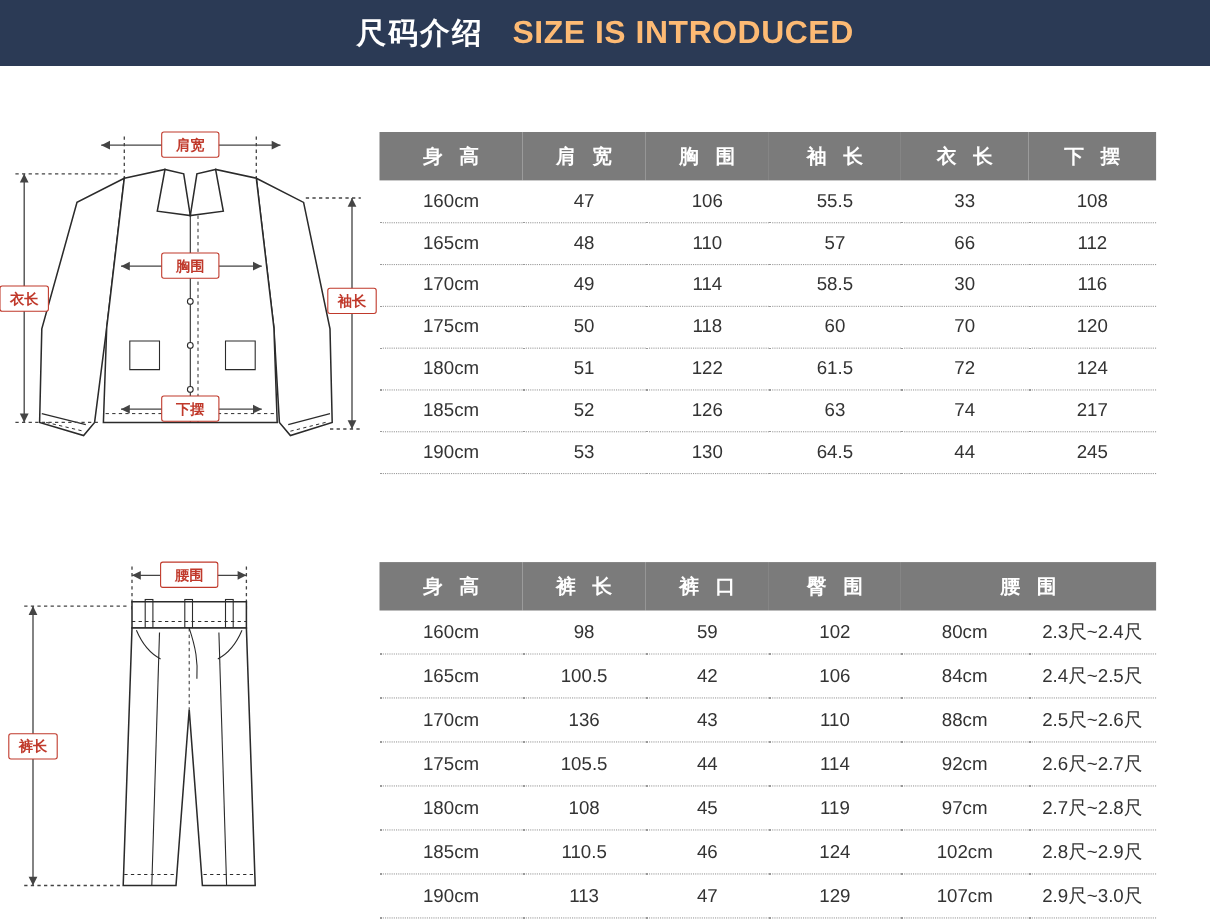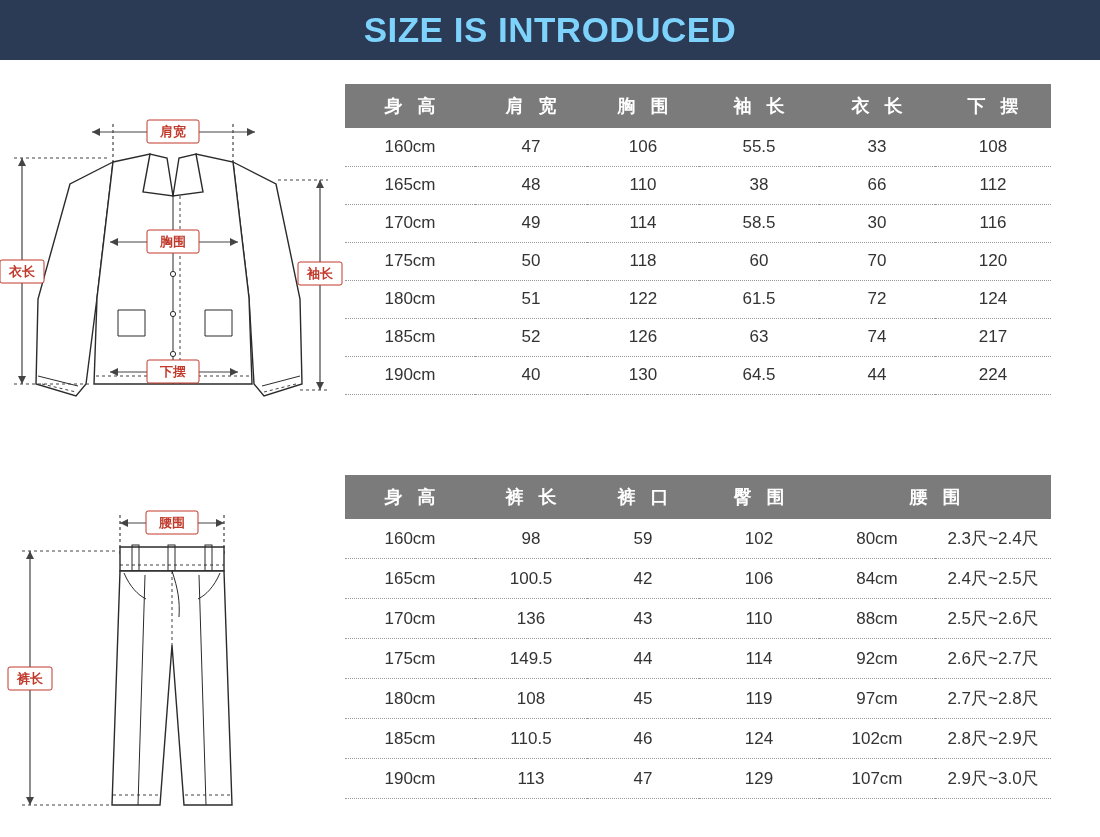--- a/index.html
+++ b/index.html
@@ -22,22 +22,22 @@
     justify-content: center;
     gap: 26px;
   }
   .header .title-cn {
     color: #ffffff;
     font-size: 27px;
     font-weight: bold;
     letter-spacing: 2px;
   }
   .header .title-en {
-    color: #7dd3fc;
-    font-size: 35px;
+    color: #fdba74;
+    font-size: 29px;
     font-weight: bold;
     letter-spacing: 0.5px;
   }
 
   
   .content {
     position: relative;
     width: 1100px;
     height: 777px;
   }
@@ -49,21 +49,21 @@
   .panel-top { top: 24px; left: 0; width: 1100px; }
   .panel-bottom { top: 415px; left: 0; width: 1100px; }
 
   .figure {
     width: 345px;
     position: relative;
   }
   .figure-top { height: 340px; }
   .figure-bottom { height: 360px; }
 
-  .table-wrap { width: 730px; }
+  .table-wrap { width: 730px; margin-top: 36px; }
 
   
   table.size-table {
     border-collapse: collapse;
     width: 706px;
     table-layout: fixed;
   }
   table.size-table thead th {
     background: #7b7b7b;
     color: #ffffff;
@@ -95,20 +95,21 @@
   .lbl-box { fill: #ffffff; stroke: #c0392b; stroke-width: 1; }
   .dim-line { stroke: #444; stroke-width: 1.2; fill: none; }
   .garment { fill: #ffffff; stroke: #2b2b2b; stroke-width: 1.4; }
   .garment-thin { fill: none; stroke: #2b2b2b; stroke-width: 1; }
   .stitch { fill: none; stroke: #2b2b2b; stroke-width: 0.9; stroke-dasharray: 3 3; }
 </style>
 </head>
 <body>
 
 <div class="header">
+  <span class="title-cn">尺码介绍</span>
   <span class="title-en">SIZE IS INTRODUCED</span>
 </div>
 
 <div class="content">
 
   <div class="panel panel-top">
 
     <div class="figure figure-top">
       <svg width="345" height="340" viewBox="0 0 345 340">
 
@@ -208,21 +209,21 @@
             <td>47</td>
             <td>106</td>
             <td>55.5</td>
             <td>33</td>
             <td>108</td>
           </tr>
           <tr>
             <td>165cm</td>
             <td>48</td>
             <td>110</td>
-            <td>38</td>
+            <td>57</td>
             <td>66</td>
             <td>112</td>
           </tr>
           <tr>
             <td>170cm</td>
             <td>49</td>
             <td>114</td>
             <td>58.5</td>
             <td>30</td>
             <td>116</td>
@@ -246,25 +247,25 @@
           <tr>
             <td>185cm</td>
             <td>52</td>
             <td>126</td>
             <td>63</td>
             <td>74</td>
             <td>217</td>
           </tr>
           <tr>
             <td>190cm</td>
-            <td>40</td>
+            <td>53</td>
             <td>130</td>
             <td>64.5</td>
             <td>44</td>
-            <td>224</td>
+            <td>245</td>
           </tr>
         </tbody>
       </table>
     </div>
   </div>
 
   <div class="panel panel-bottom">
 
     <div class="figure figure-bottom">
       <svg width="345" height="360" viewBox="0 0 345 360">
@@ -346,21 +347,21 @@
           <tr>
             <td>170cm</td>
             <td>136</td>
             <td>43</td>
             <td>110</td>
             <td>88cm</td>
             <td>2.5尺~2.6尺</td>
           </tr>
           <tr>
             <td>175cm</td>
-            <td>149.5</td>
+            <td>105.5</td>
             <td>44</td>
             <td>114</td>
             <td>92cm</td>
             <td>2.6尺~2.7尺</td>
           </tr>
           <tr>
             <td>180cm</td>
             <td>108</td>
             <td>45</td>
             <td>119</td>

